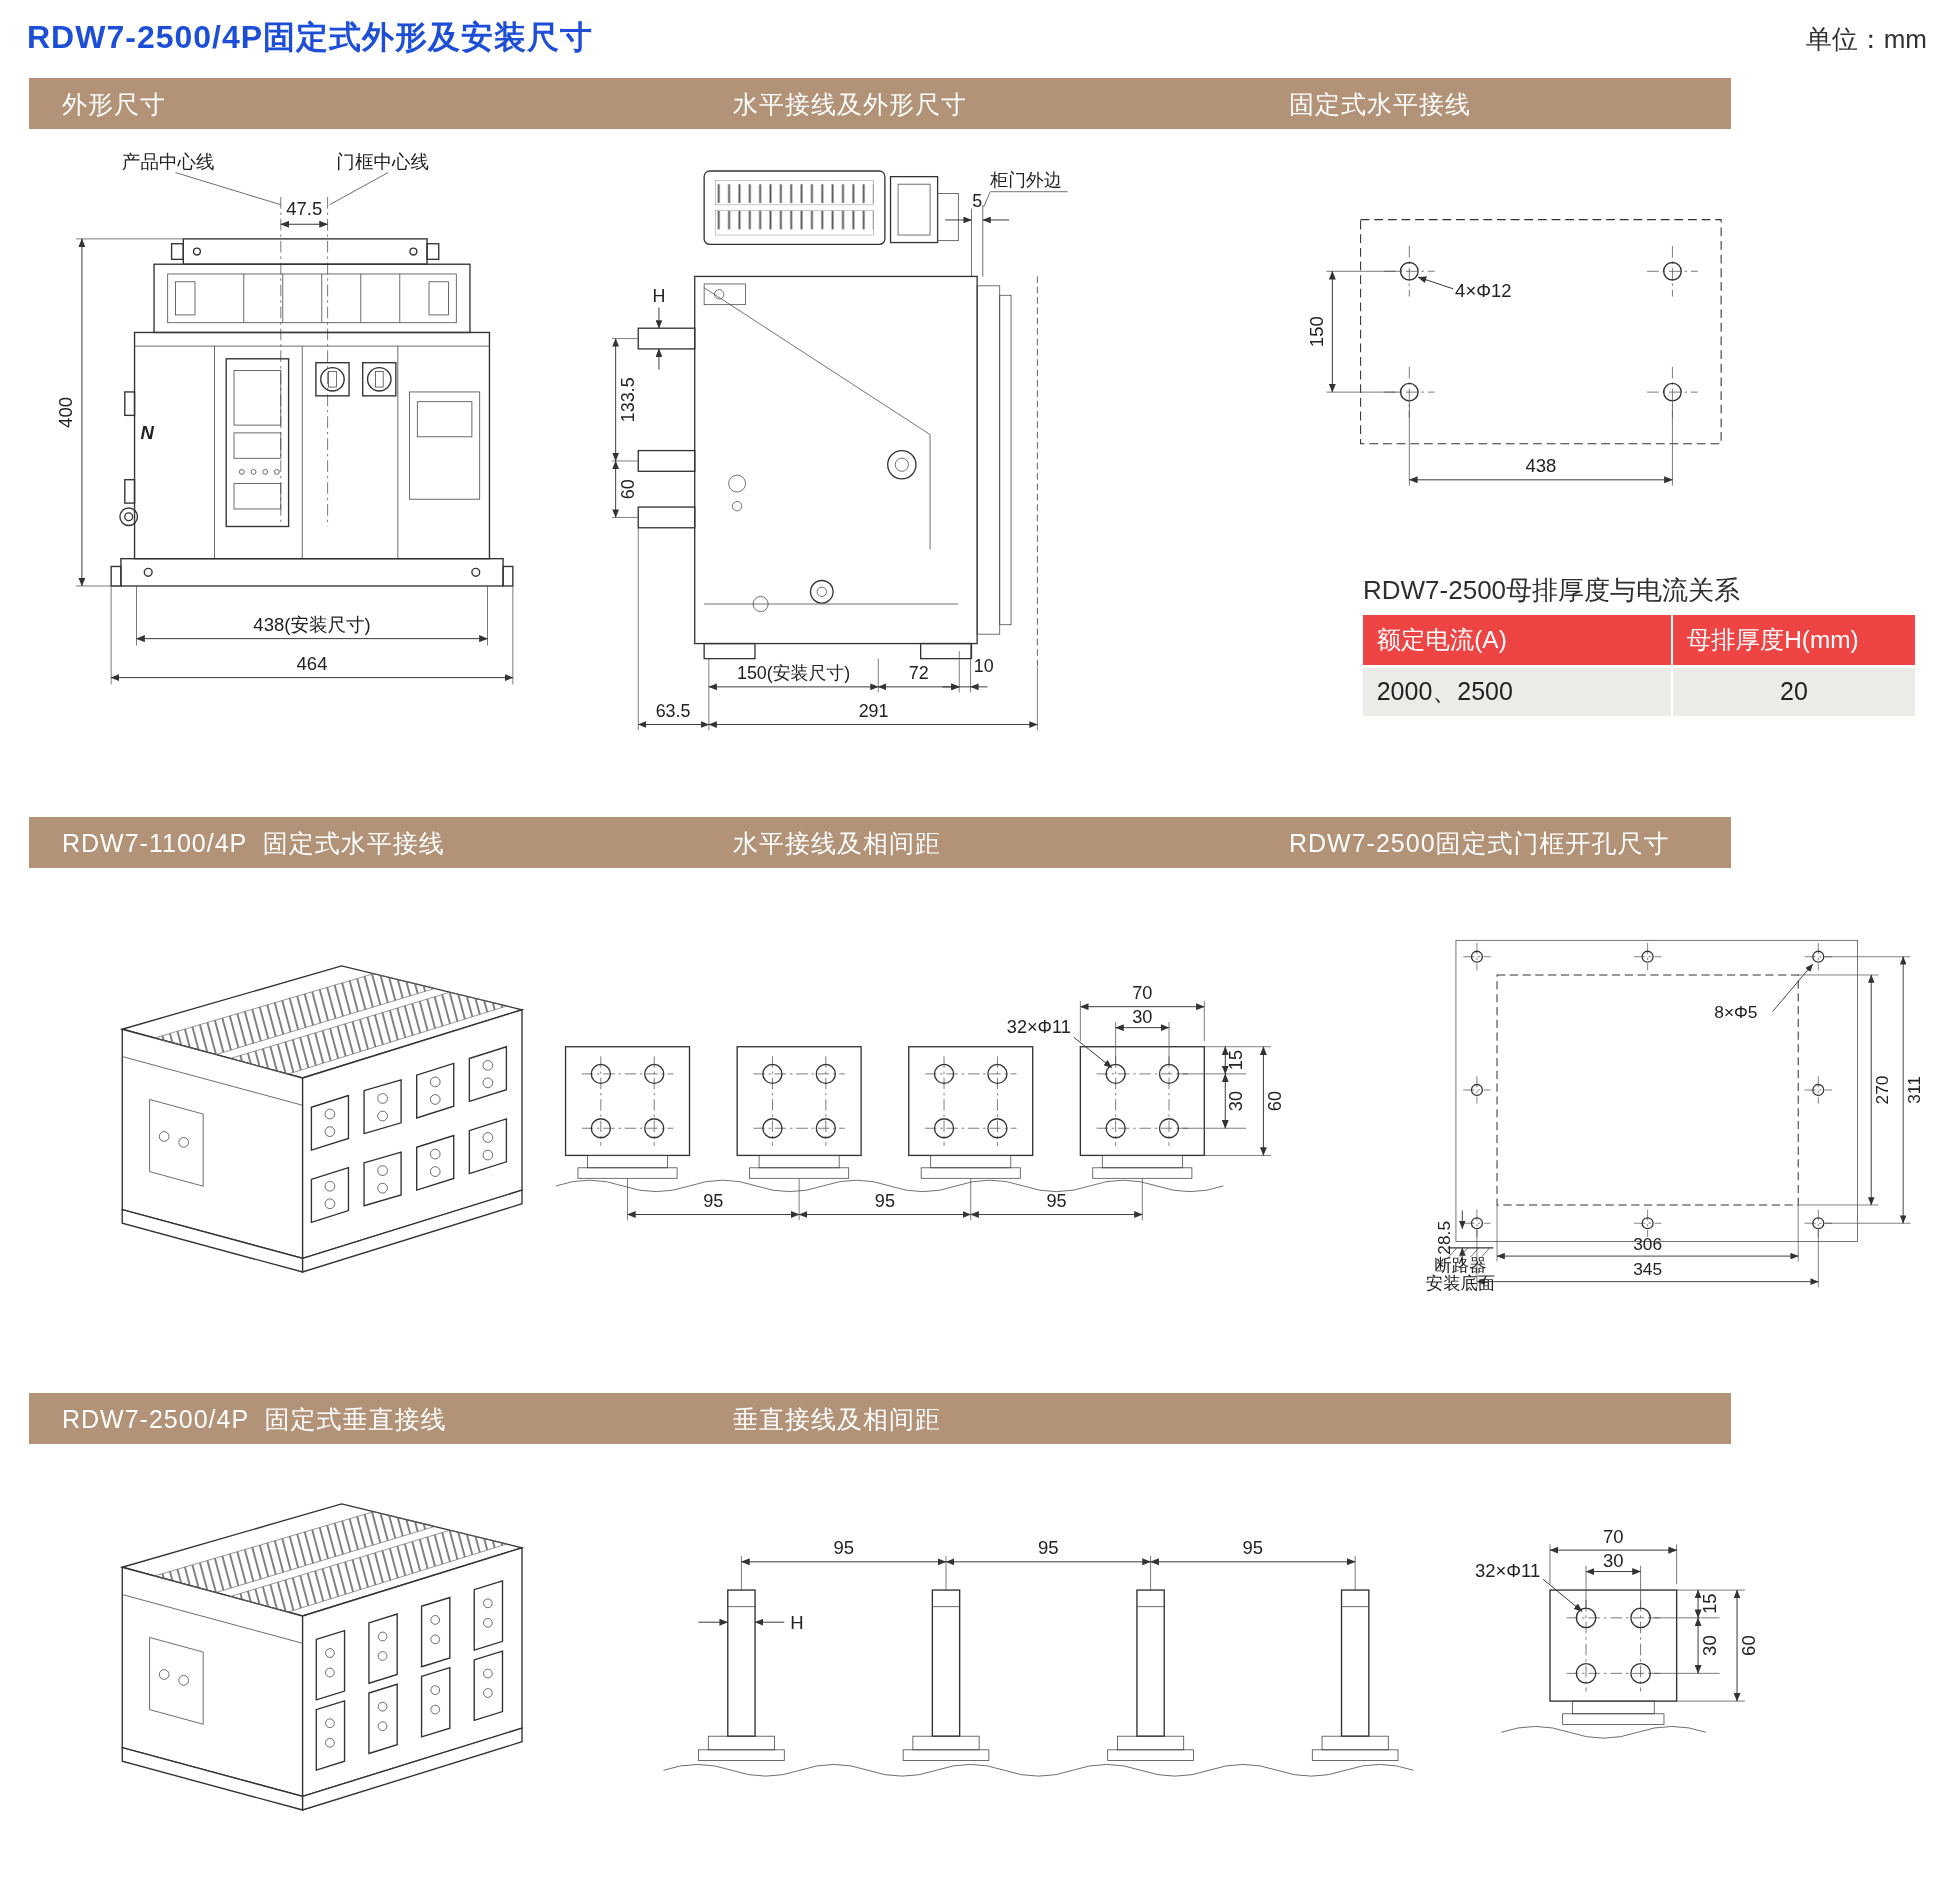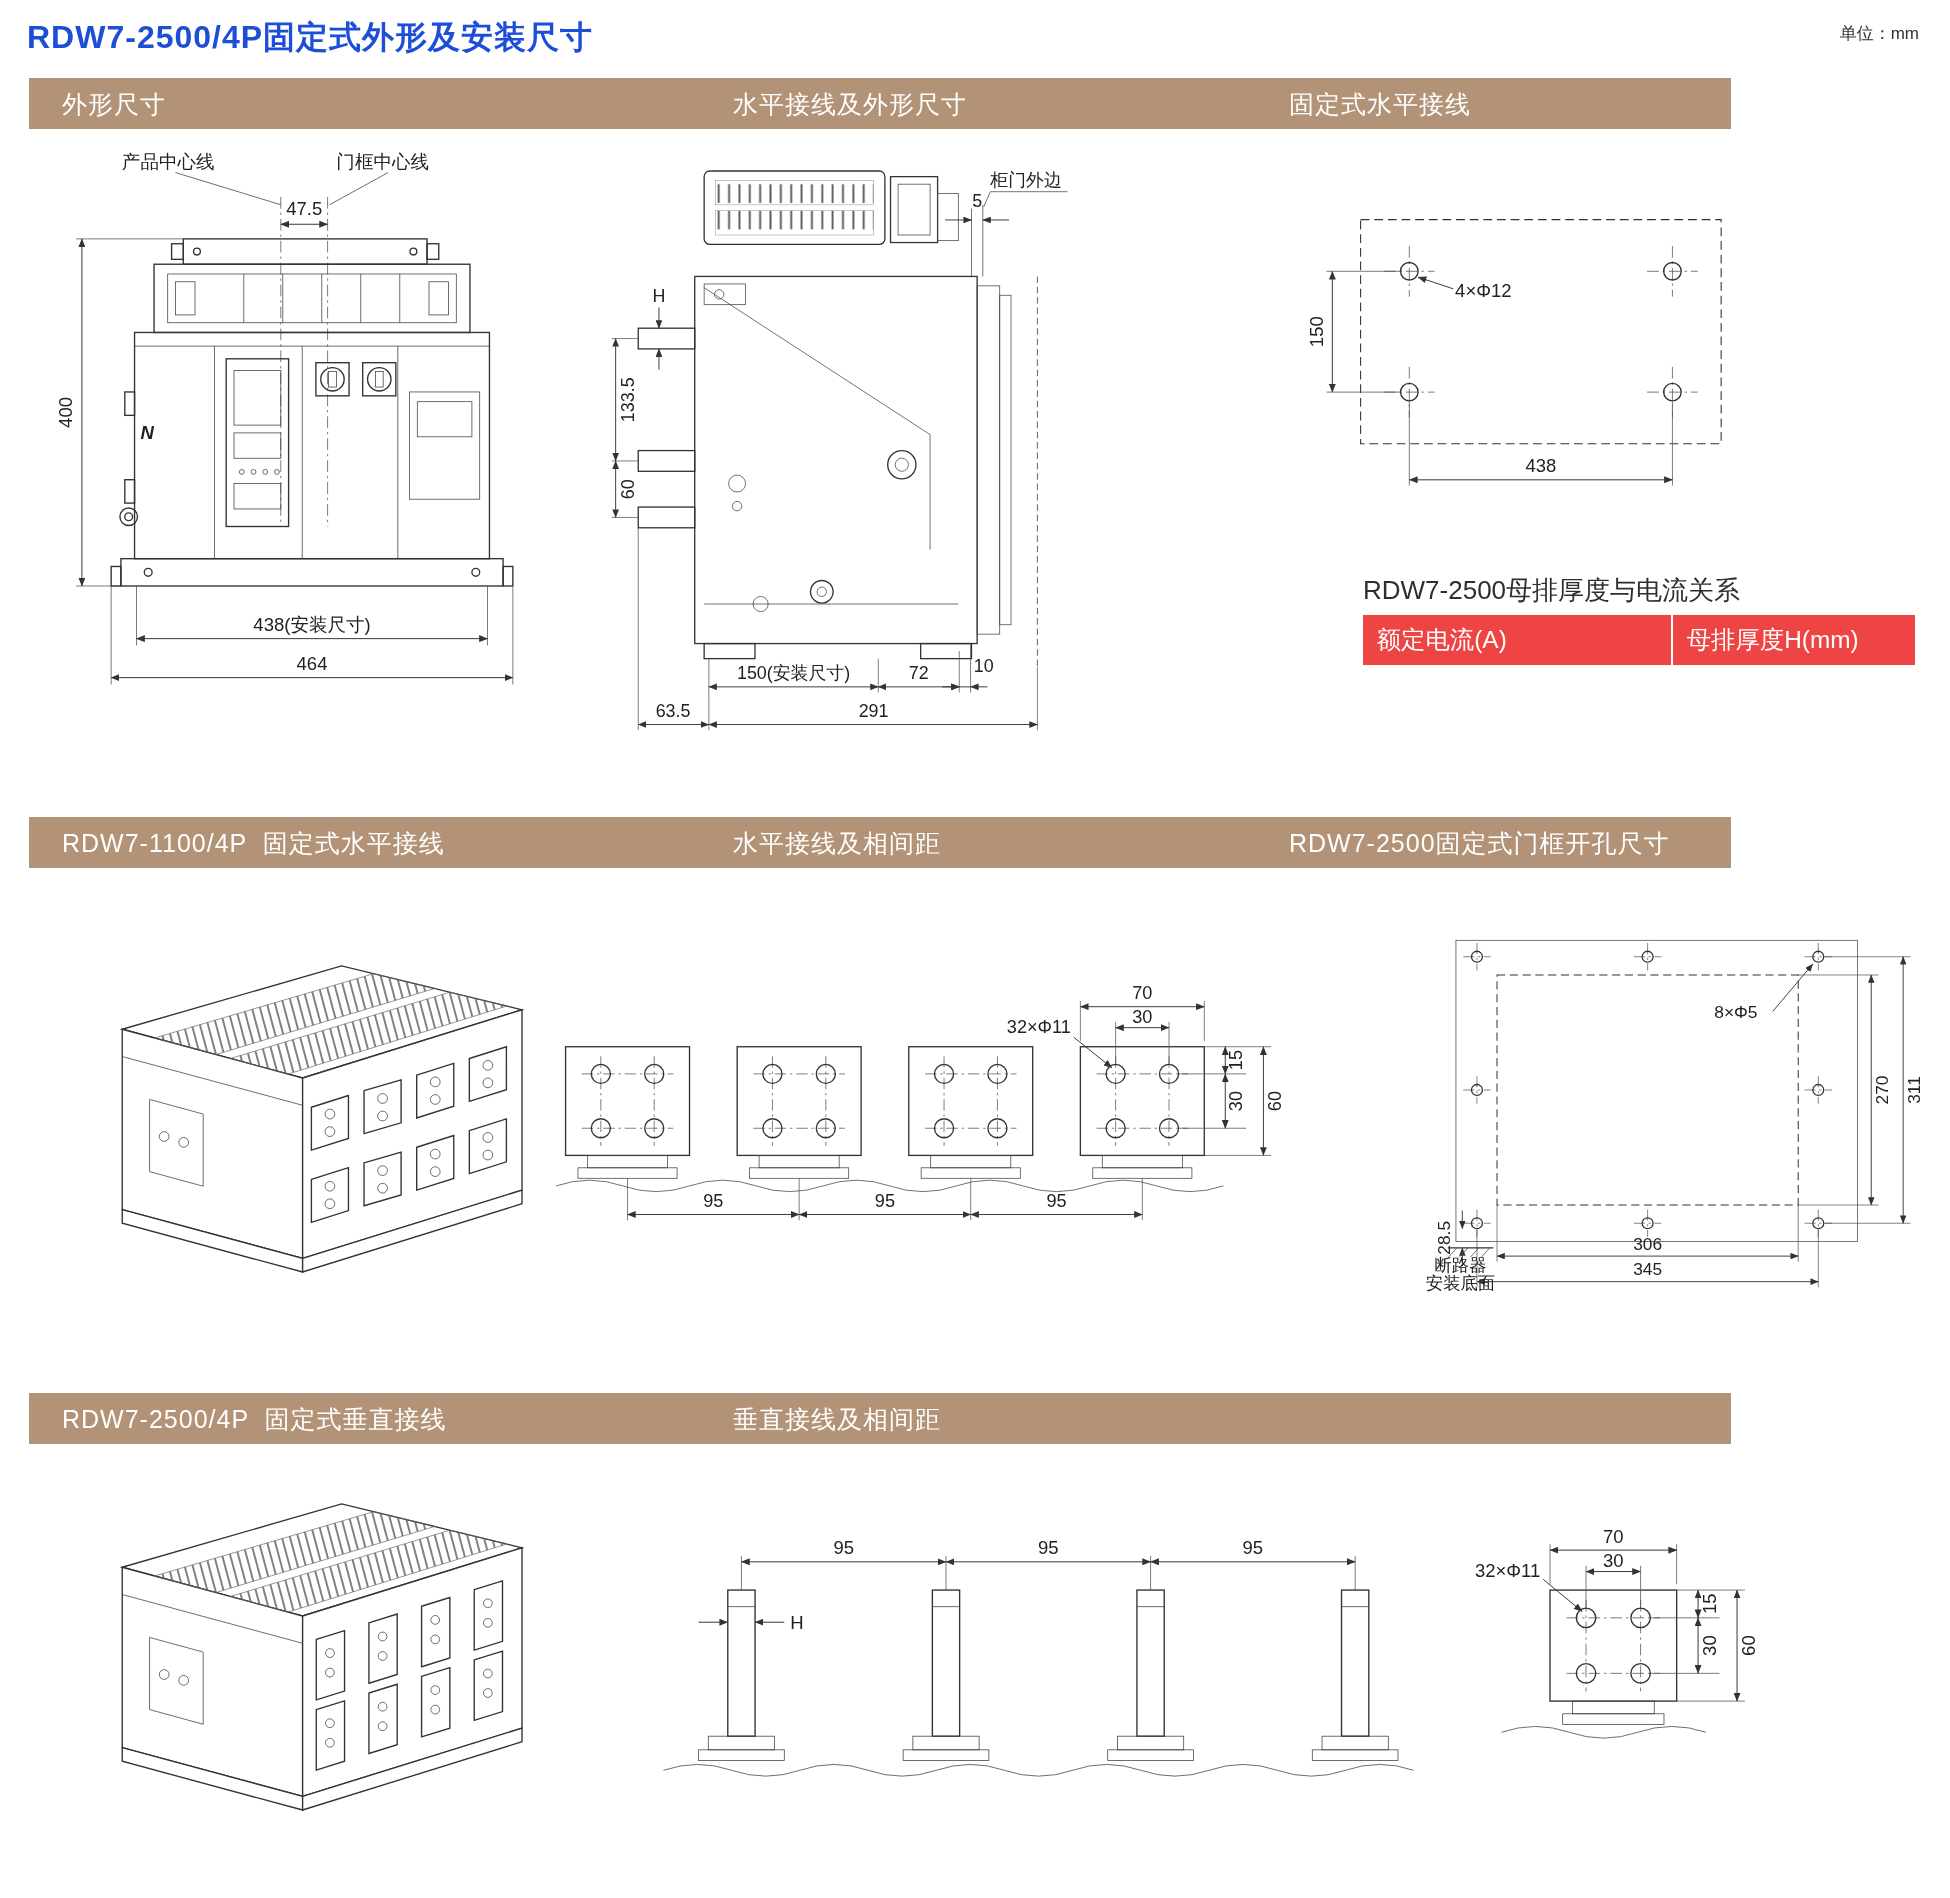--- a/index.html
+++ b/index.html
@@ -1,20 +1,20 @@
 <!DOCTYPE html>
 <html><head>
 <meta charset="utf-8">
 <style>
   *{margin:0;padding:0;box-sizing:border-box}
   html,body{background:#fff}
   body{width:1950px;height:1899px;position:relative;font-family:"Liberation Sans",sans-serif;overflow:hidden}
   .abs{position:absolute}
   .page-title{left:27px;top:15.6px;font-size:32px;font-weight:700;color:#1d4ed8;letter-spacing:1px}
-  .unit-label{right:31px;top:21.5px;font-size:17px;color:#333}
+  .unit-label{right:23px;top:21.5px;font-size:26px;color:#333}
   .bar{left:29px;width:1702px;height:51px;background:#b29378}
   .bar1{top:78px}.bar2{top:817px}.bar3{top:1393px}
   .bar span{position:absolute;top:50%;transform:translateY(-50%);color:#fff;font-size:25px;letter-spacing:1px;white-space:pre}
   .bl1{left:33px}.bl2{left:704px}.bl3{left:1260px}
   svg{position:absolute}
   svg text{font-family:"Liberation Sans",sans-serif;fill:#222;font-size:19px}
   .ln{fill:none;stroke:#333;stroke-width:1.4}
   .lnf{fill:#fff;stroke:#333;stroke-width:1.4}
   .tn{fill:none;stroke:#444;stroke-width:.8}
   .dim{fill:none;stroke:#333;stroke-width:1}
@@ -256,20 +256,24 @@
 
 <div class="abs tbl-title">RDW7-2500母排厚度与电流关系</div>
 <table class="abs tbl">
   <thead>
     <tr>
       <th class="c1">额定电流(A)</th>
       <th>母排厚度H(mm)</th>
     </tr>
   </thead>
   <tbody>
+    <tr>
+      <td>2000、2500</td>
+      <td class="ctr">20</td>
+    </tr>
   </tbody>
 </table>
 
 <div class="abs bar bar2">
   <span class="bl1">RDW7-1100/4P  固定式水平接线</span>
   <span class="bl2">水平接线及相间距</span>
   <span class="bl3">RDW7-2500固定式门框开孔尺寸</span>
 </div>
 
 <svg class="abs" style="left:54px;top:917px" width="507" height="439" viewBox="0 0 520 450">

